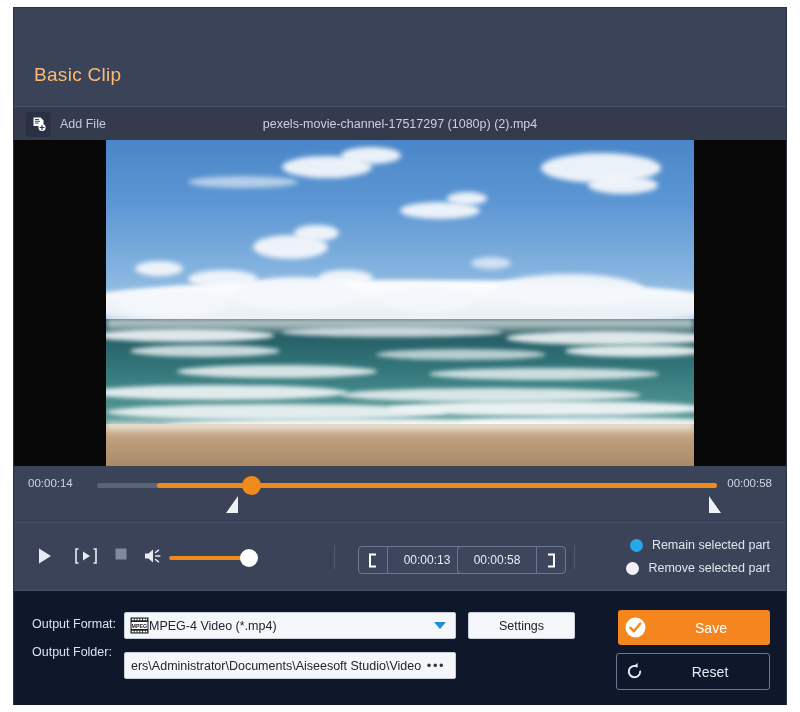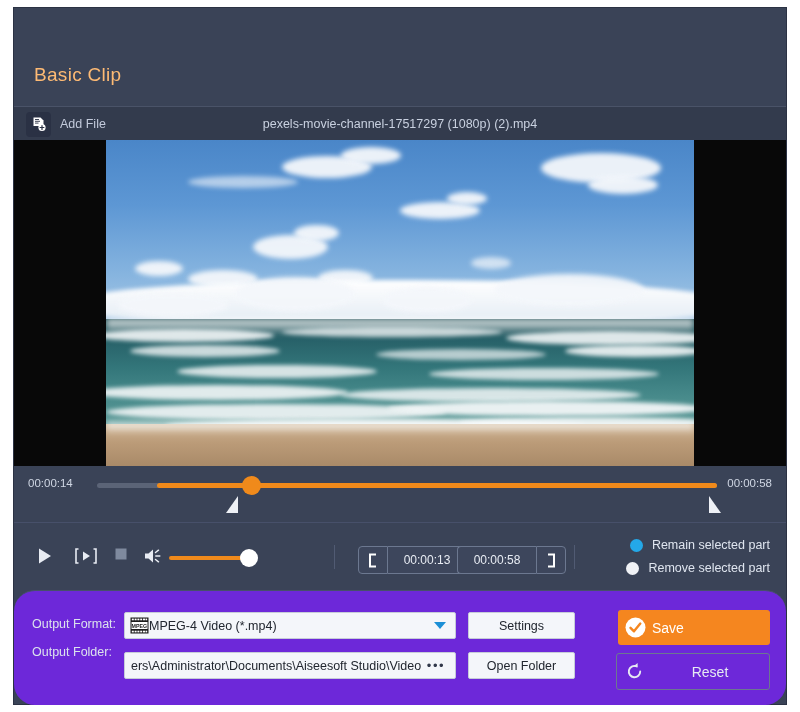--- a/index.html
+++ b/index.html
@@ -178,21 +178,21 @@
   .radio{
     width:13px;height:13px;border-radius:50%;flex:none;
   }
   .radio.on{background:#24a8e8;}
   .radio.off{background:#f0f2f6;}
   .radio-label{color:#dfe5ef;font-size:12.5px;}
 
   
   .bottom{
     position:absolute;left:0;top:582px;width:772px;height:114px;
-    background:#6d28d9;border-top:1px solid #47506a;border-radius:21px;
+    background:#0f172a;border-top:1px solid #47506a;
   }
   .field-label{
     position:absolute;color:#dce2ed;font-size:12.5px;
   }
   .combo{
     position:absolute;height:25px;background:#f4f6fa;
     border:1px solid #c6ccd8;border-radius:2px;
     display:flex;align-items:center;cursor:pointer;
   }
   .combo-icon{margin-left:5px;flex:none;display:flex;align-items:center;}
@@ -214,21 +214,21 @@
     background:#f4f6fa;border:1px solid #c6ccd8;border-radius:2px;
     color:#21262f;font-size:12.5px;cursor:pointer;
     display:flex;align-items:center;justify-content:center;
     font-family:"Liberation Sans",sans-serif;
   }
   .save-btn{
     position:absolute;right:16px;top:19px;width:152px;height:35px;
     background:#f5861f;border:none;border-radius:3px;
     display:flex;align-items:center;cursor:pointer;
   }
-  .save-btn .lbl{flex:1;text-align:left;color:#ffffff;font-size:14px;}
+  .save-btn .lbl{flex:1;text-align:center;color:#ffffff;font-size:14px;}
   .reset-btn{
     position:absolute;right:16px;top:62px;width:152px;height:35px;
     background:transparent;border:1px solid #6c7890;border-radius:3px;
     display:flex;align-items:center;cursor:pointer;
   }
   .reset-btn .lbl{flex:1;text-align:center;color:#e6eaf2;font-size:14px;}
   .btn-ico{width:34px;display:flex;align-items:center;justify-content:center;flex:none;}
 </style>
 </head>
 <body>
@@ -405,23 +405,20 @@
     </div>
     <div class="lt-btn" style="left:454px;top:21px;">
       <span>Settings</span>
     </div>
 
     <span class="field-label" style="left:18px;top:54px;">Output Folder:</span>
     <div class="combo" style="left:110px;top:61px;width:330px;align-items:center;">
       <span class="combo-text" style="margin-left:6px;">ers\Administrator\Documents\Aiseesoft Studio\Video</span>
       <span class="dots">•••</span>
     </div>
-    <div class="lt-btn" style="left:454px;top:61px;">
-      <span>Open Folder</span>
-    </div>
 
     <div class="save-btn">
       <span class="btn-ico">
         <svg width="21" height="21" viewBox="0 0 21 21">
           <circle cx="10.5" cy="10.5" r="10" fill="#ffffff"></circle>
           <path d="M5.5 10.8 L9 14.3 L15.3 6.6" stroke="#f5861f" stroke-width="2.4" fill="none" stroke-linecap="round" stroke-linejoin="round"></path>
         </svg>
       </span>
       <span class="lbl">Save</span>
     </div>

